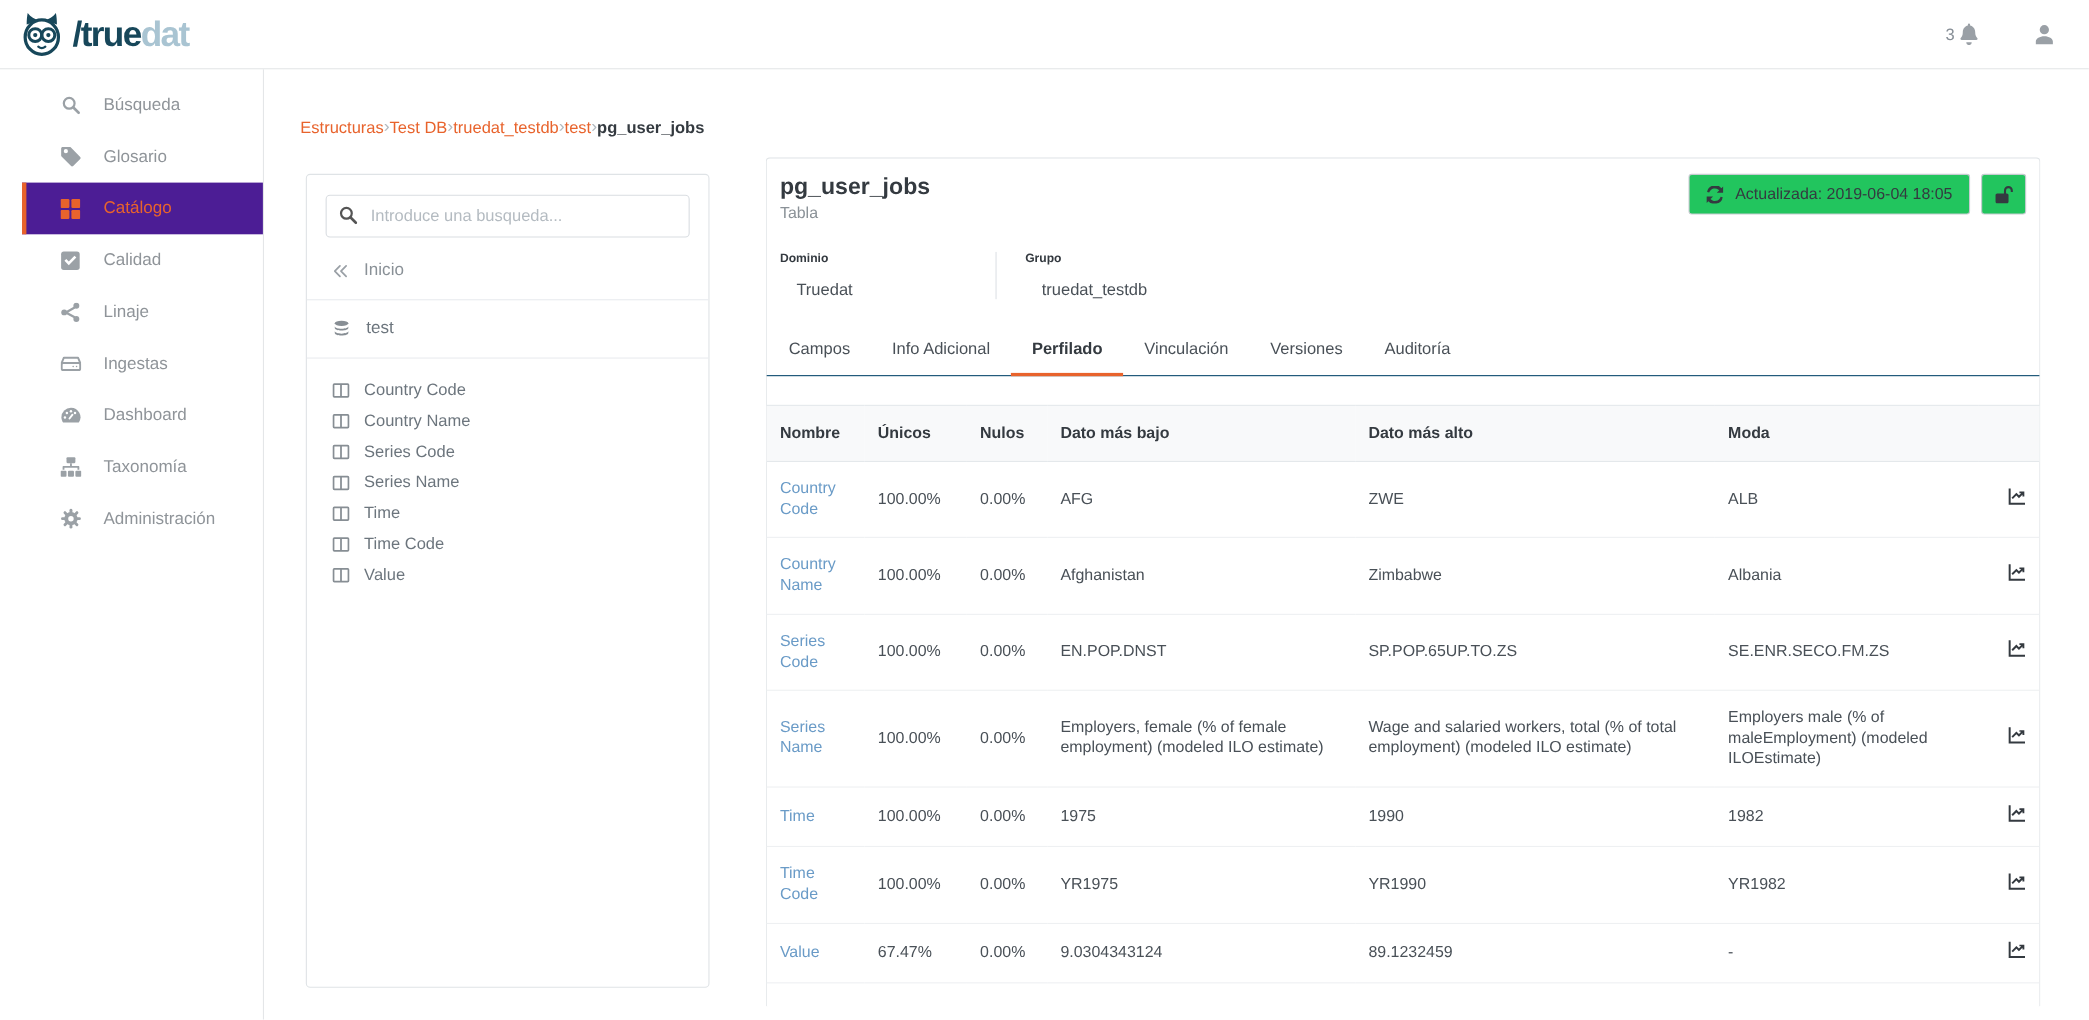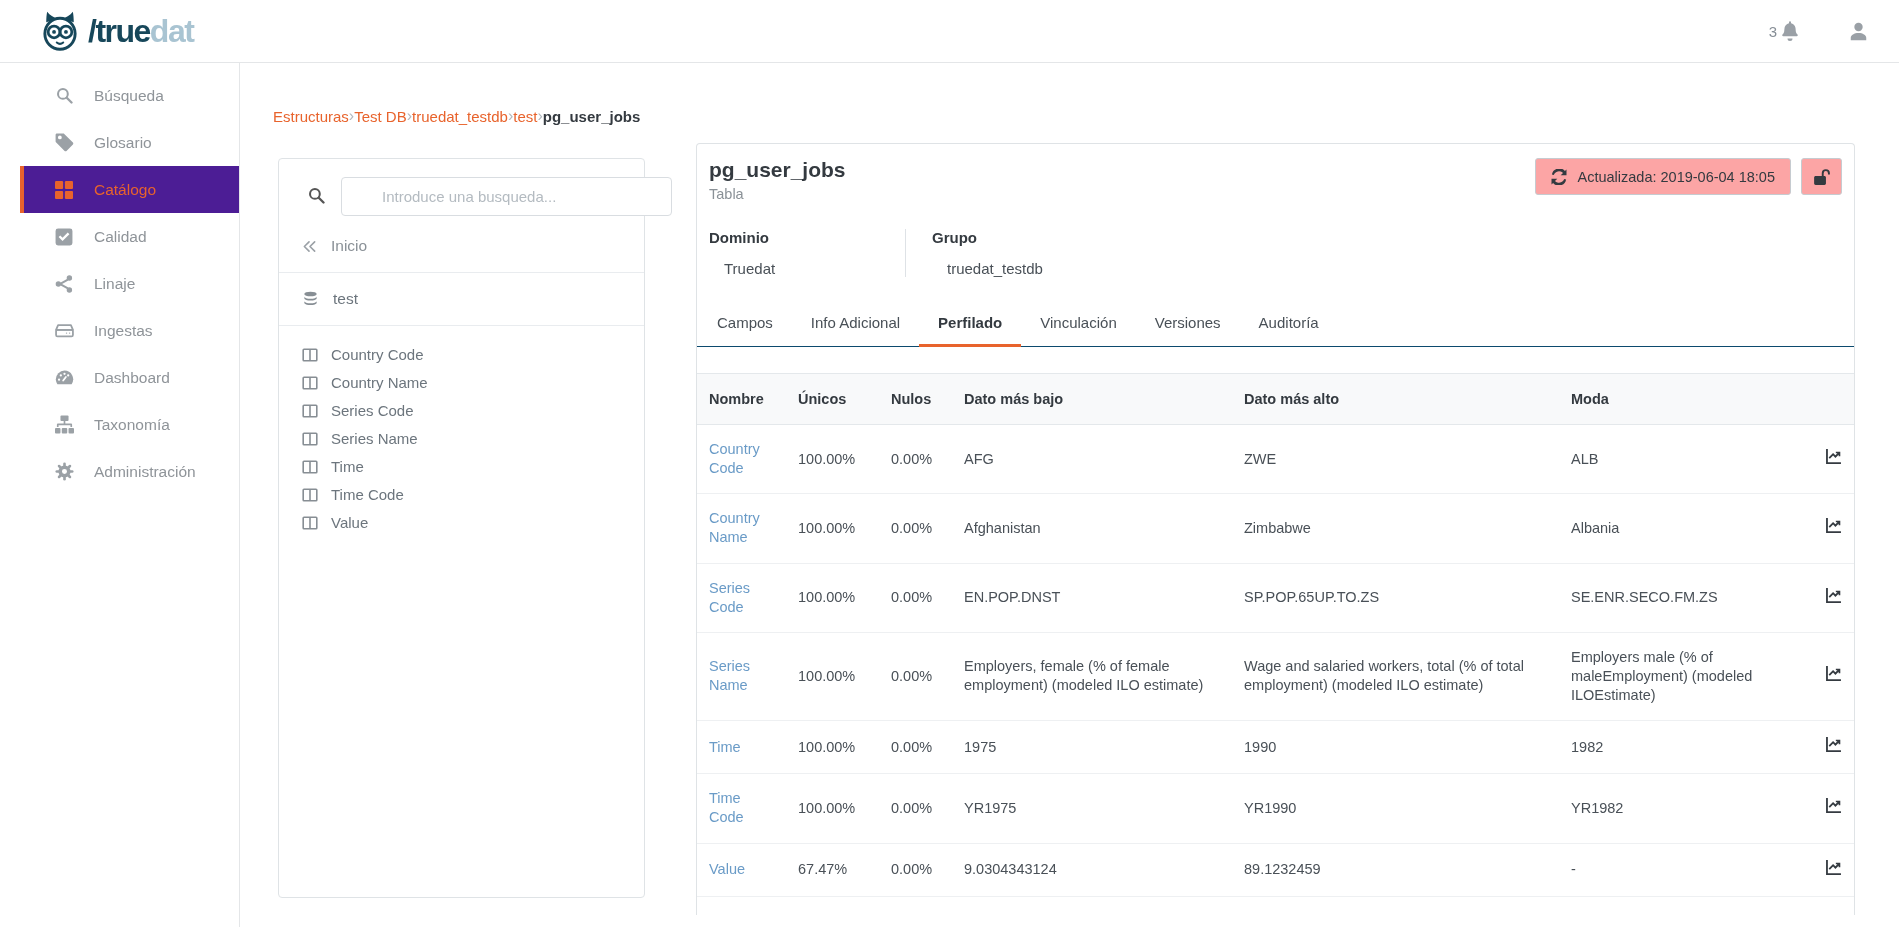--- a/index.html
+++ b/index.html
@@ -1,20 +1,20 @@
 <!DOCTYPE html>
 <html><head>
 <meta charset="utf-8">
 <style>
   * { margin:0; padding:0; box-sizing:border-box; }
   html,body { width:1899px; height:927px; overflow:hidden; background:#fff;
     font-family:"Liberation Sans", sans-serif; color:#495057; }
 
   
-  .navbar { height:63px; display:flex; align-items:center; padding:0 30px 0 38px;
+  .navbar { height:63px; display:flex; align-items:center; padding:0 30px 0 16px;
     border-bottom:1px solid #e4e6e8; background:#fff; }
   .logo { display:flex; align-items:center; gap:6px; cursor:pointer; }
   .logo-text { font-size:32px; font-weight:bold; letter-spacing:-1.5px; }
   .logo-main { color:#17475a; }
   .logo-light { color:#a9c4d2; }
   .nav-right { margin-left:auto; display:flex; align-items:center; gap:48px; }
   .notif { display:flex; align-items:center; gap:3px; cursor:pointer; }
   .notif-count { font-size:15px; color:#868e96; }
   .icon { display:inline-flex; align-items:center; justify-content:center; color:#9aa0a6; }
   .icon svg { display:block; }
@@ -36,50 +36,50 @@
   .crumb-sep { color:#b3bac0; font-size:16px; }
   .crumb-current { color:#343a40; font-weight:bold; }
 
   .cols { display:flex; gap:51px; margin-top:18px; align-items:flex-start; }
 
   
   .tree-card { width:367px; margin:15px 0 0 5px; border:1px solid #dfe3e6; border-radius:4px;
     padding:18px 17px; min-height:740px; background:#fff; flex:none; }
   .search-box { position:relative; }
   .search-box input { width:100%; height:39px; border:1px solid #d9dde1; border-radius:4px;
-    padding:0 12px 0 40px; font-size:15px; color:#495057; font-family:inherit; outline:none;margin-left:45px; }
+    padding:0 12px 0 40px; font-size:15px; color:#495057; font-family:inherit; outline:none; }
   .search-box input::placeholder { color:#b4bbc1; }
   .search-box .icon { position:absolute; left:12px; top:10px; color:#555; }
   .tree-back { display:flex; align-items:center; gap:14px; margin:21px 0 0 6px;
     color:#8a9197; font-size:15.5px; cursor:pointer; }
   .tree-sep { border:none; border-top:1px solid #e9ecef; margin:17px -17px; }
   .tree-parent { display:flex; align-items:center; gap:14px; margin-left:6px;
     color:#6c757d; font-size:15.5px; cursor:pointer; }
   .tree-fields { margin-top:20px; display:flex; flex-direction:column; gap:11px; }
   .tree-field { display:flex; align-items:center; gap:13px; margin-left:6px;
     color:#6c757d; font-size:15px; cursor:pointer; }
   .tree-field .icon, .tree-parent .icon { color:#878e94; }
 
   
   .main-card { flex:1; border:1px solid #dfe3e6; border-radius:4px 4px 0 0; border-bottom:none;
     padding:14px 0 0; min-height:772px; background:#fff; }
   .card-head { display:flex; align-items:flex-start; padding:0 12px; }
   .page-title { font-size:21px; font-weight:bold; color:#343a40; }
   .page-subtitle { font-size:14.5px; color:#8a9197; margin-top:4px; }
   .head-actions { margin-left:auto; display:flex; gap:10px; }
-  .btn { height:37px; border:1px solid #c6cbd0; border-radius:3px; background:#fca5a5;
+  .btn { height:37px; border:1px solid #c6cbd0; border-radius:3px; background:#22c55e;
     display:flex; align-items:center; gap:10px; padding:0 15px; font-size:14.5px;
     color:#343a40; font-family:inherit; cursor:pointer; }
   .btn .icon { color:#343a40; }
   .btn-square { width:41px; padding:0; justify-content:center; }
 
   .meta { display:flex; margin:27px 12px 0; }
   .meta-col { padding-right:30px; min-width:196px; }
   .meta-col + .meta-col { border-left:1px solid #dee2e6; padding-left:26px; }
-  .meta-label { font-size:15px; font-weight:bold; color:#343a40; }
+  .meta-label { font-size:11px; font-weight:bold; color:#343a40; }
   .meta-value { font-size:15px; color:#495057; margin:14px 0 0 15px; }
 
   .tabs { display:flex; margin-top:25px; border-bottom:1px solid #0c4a6e; padding-left:1px; }
   .tab { padding:12px 19px 13px; font-size:15px; color:#495057; cursor:pointer;
     border-bottom:3px solid transparent; margin-bottom:-1px; }
   .tab.active { font-weight:bold; color:#343a40; border-bottom-color:#e8632c; }
 
   
   table.profile { width:100%; border-collapse:collapse; table-layout:fixed; margin-top:26px; }
   .profile th { background:#f8f9fa; text-align:left; font-size:14.5px; font-weight:bold;

